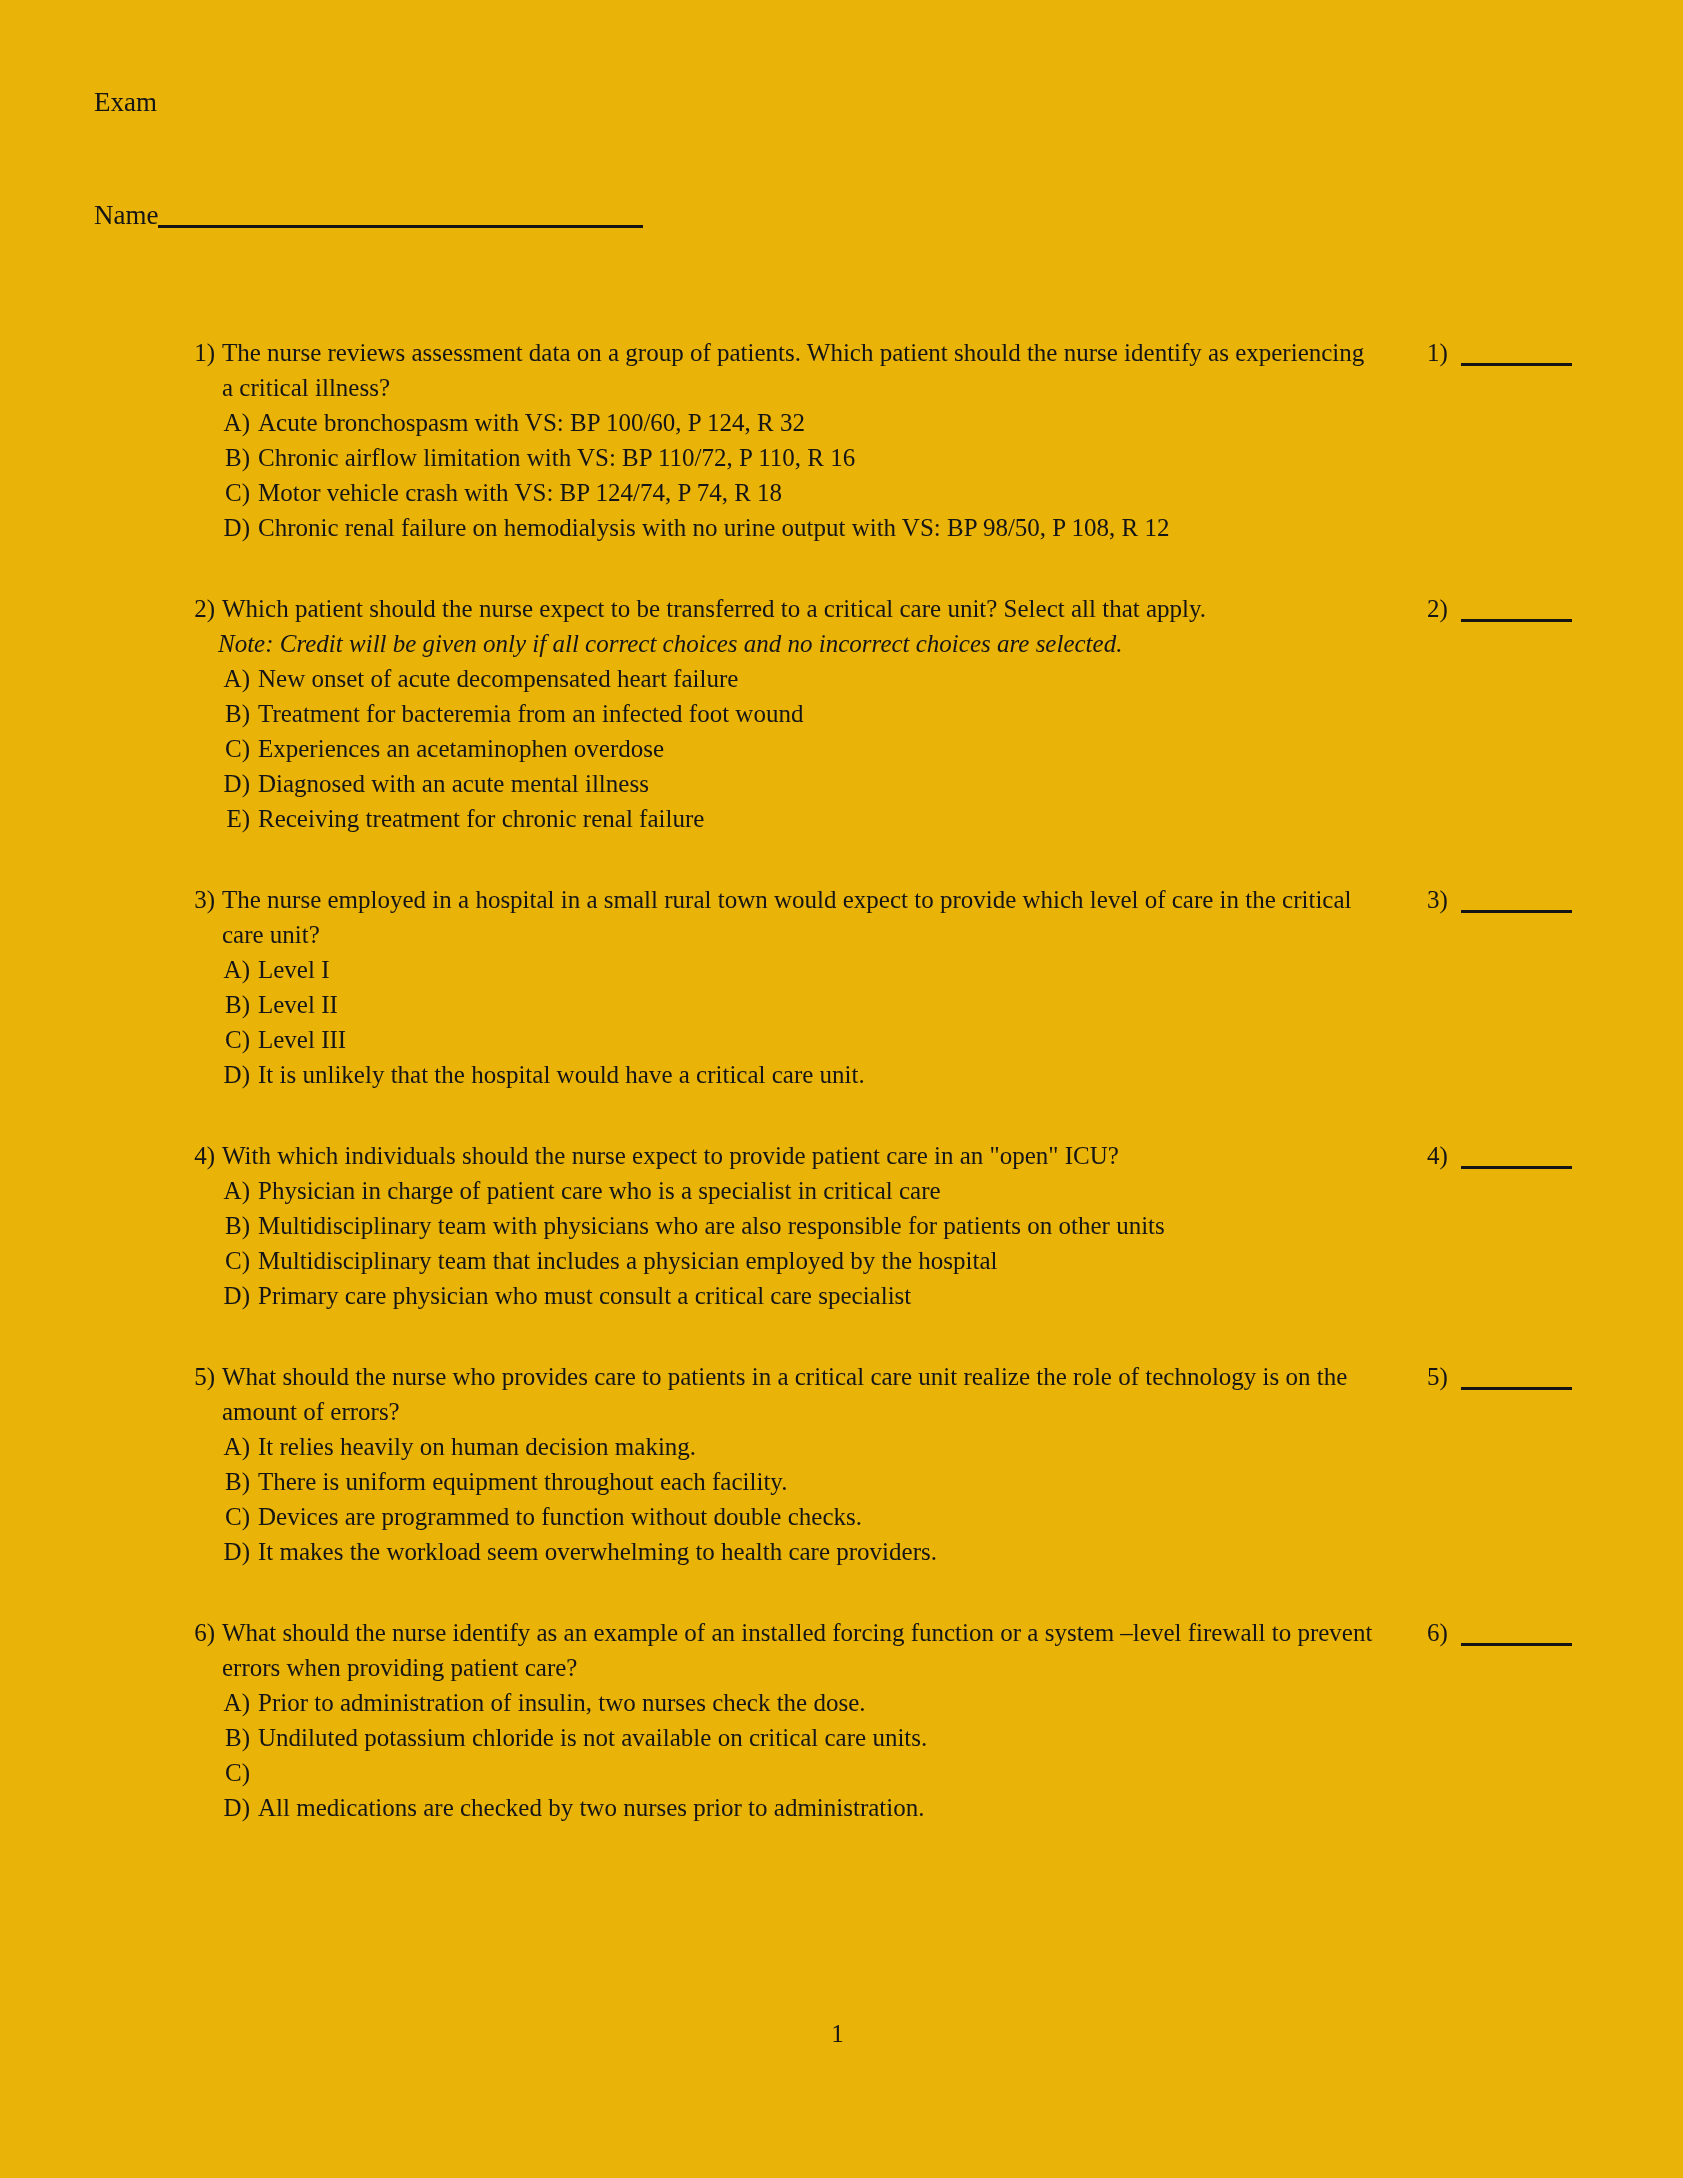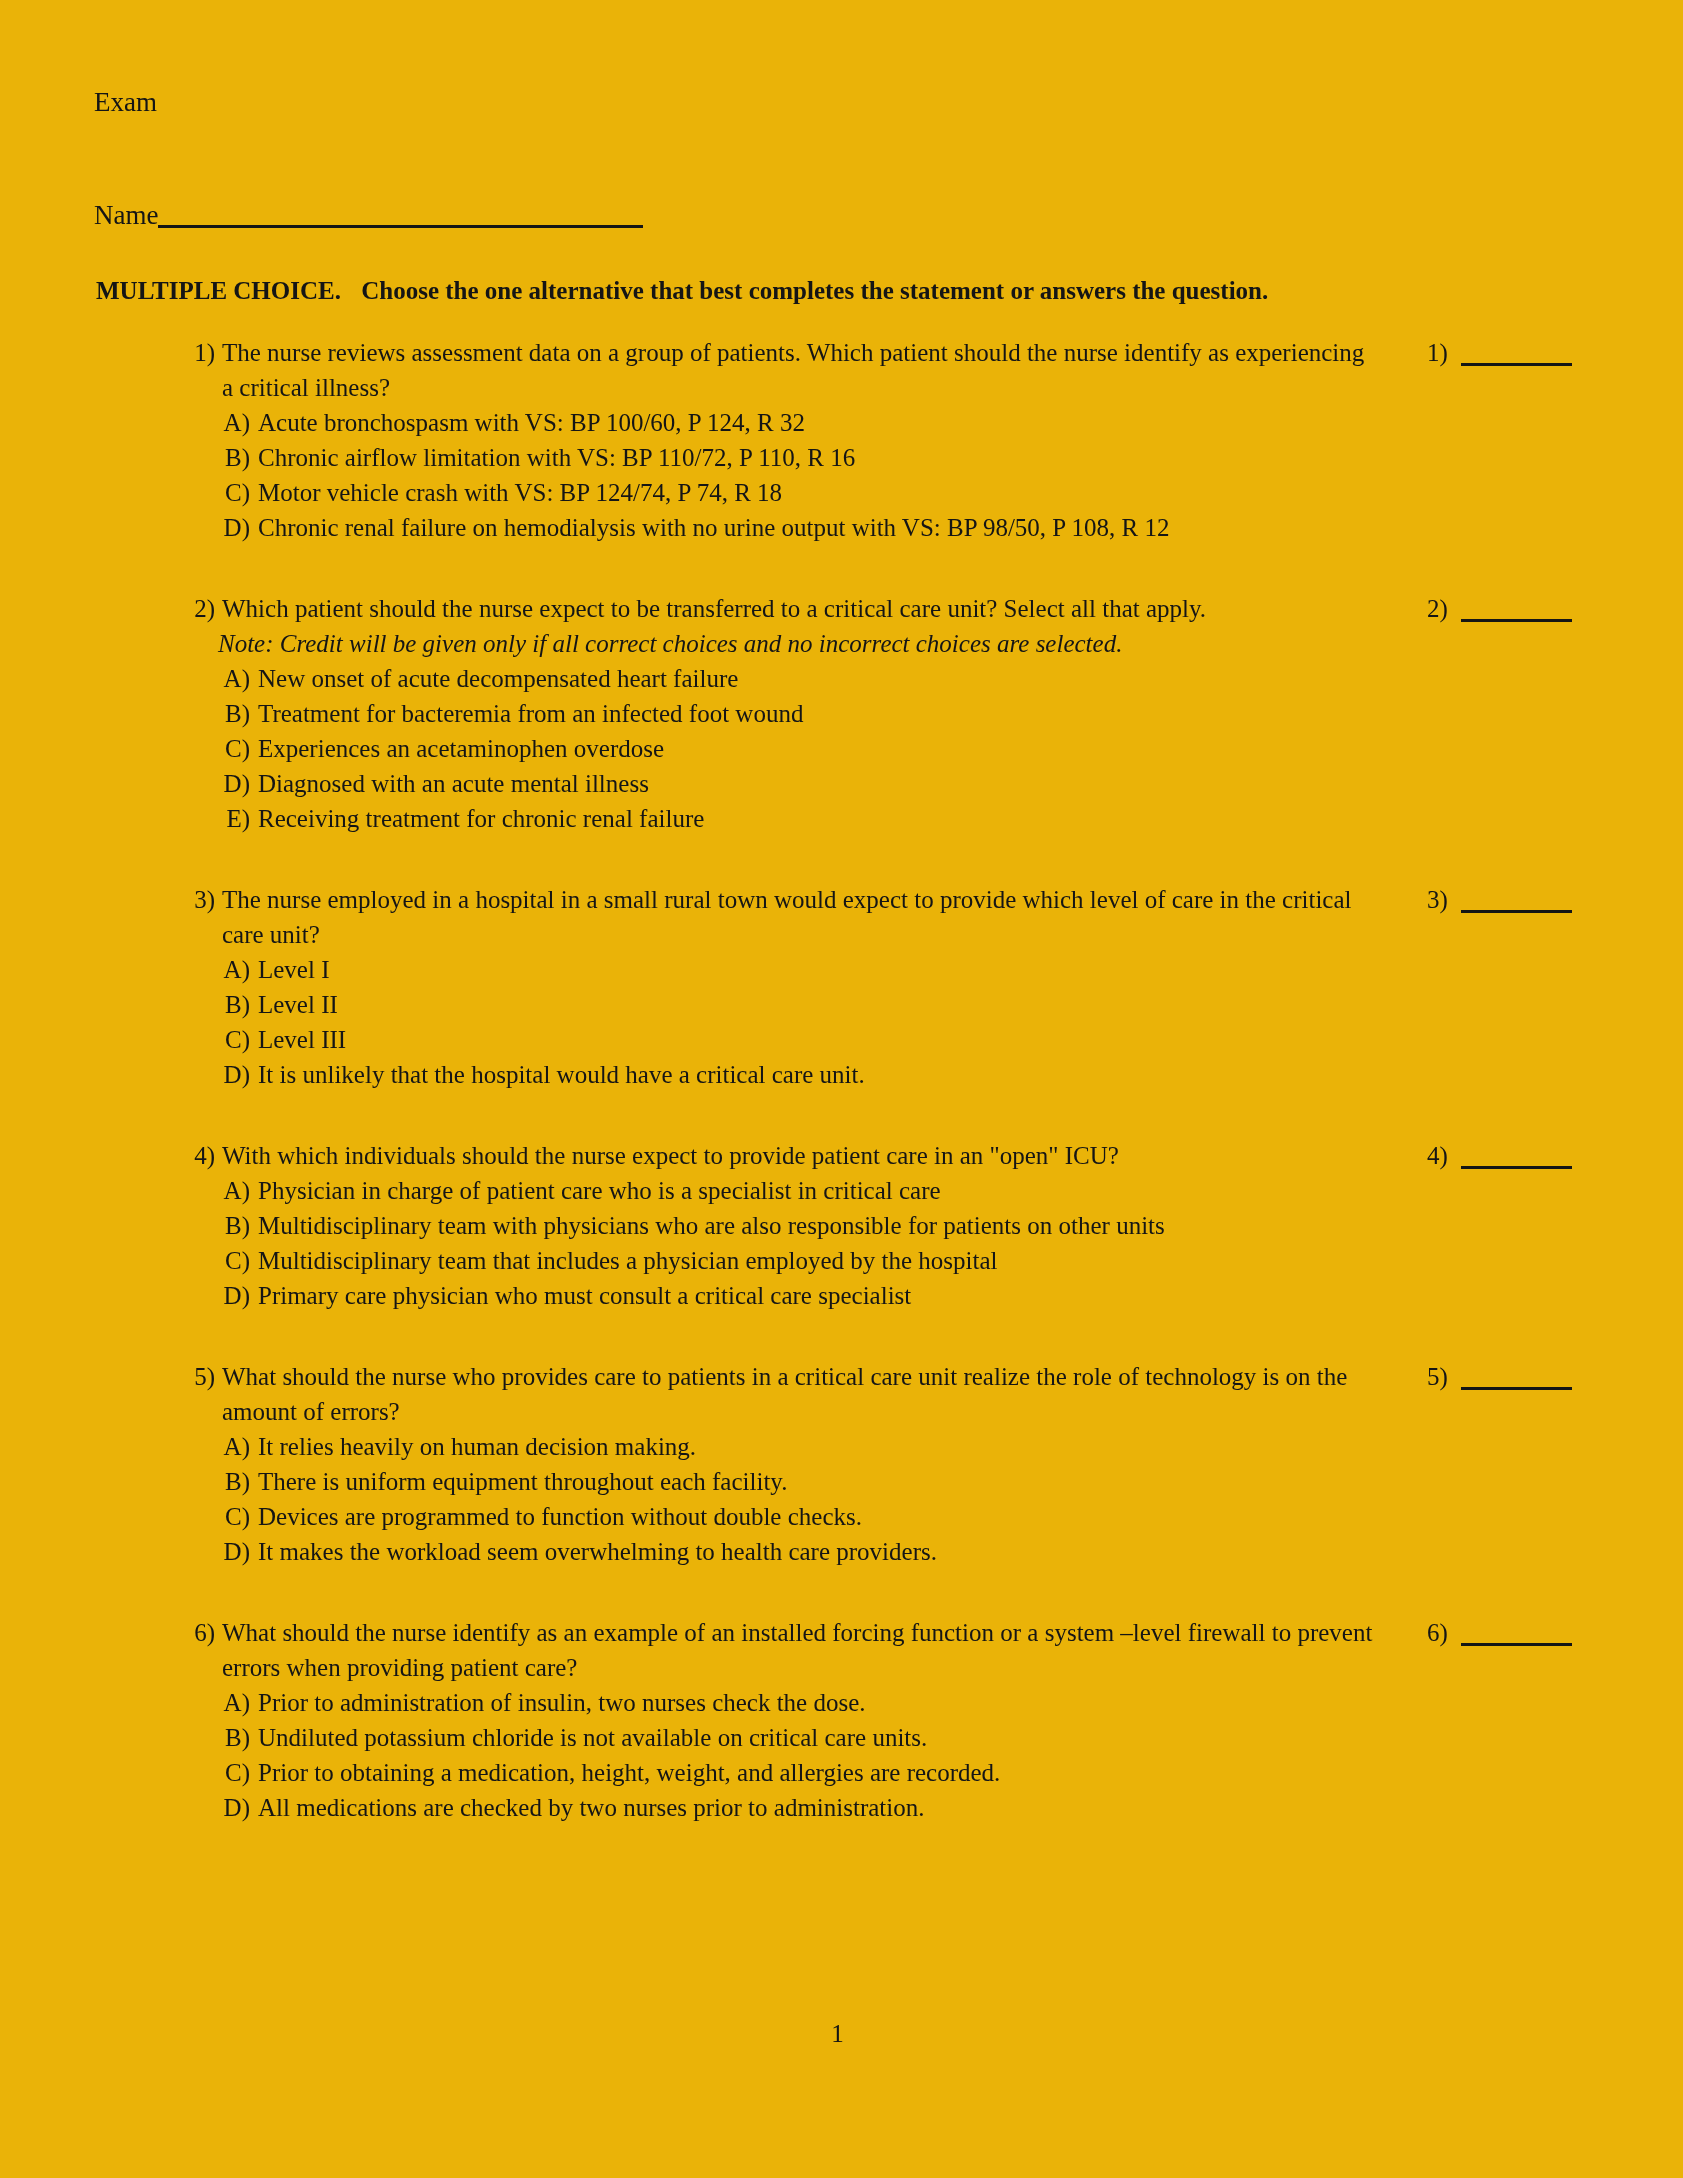--- a/index.html
+++ b/index.html
@@ -107,24 +107,20 @@
 <body>
 
 <div class="page">
 
   <div class="exam-label">Exam</div>
 
   <div class="name-row">
     <span>Name</span><span class="name-line"></span>
   </div>
 
-  <div class="mc-heading">
-    <span>MULTIPLE CHOICE.</span>
-    <span class="instruction">Choose the one alternative that best completes the statement or answers the question.</span>
-  </div>
 
   <div class="questions">
   <div class="question">
     <div class="q-row">
       <div class="q-num">1)</div>
       <div class="q-text">The nurse reviews assessment data on a group of patients. Which patient should the nurse identify as experiencing a critical illness?</div>
     </div>
 
     <div>
   <div class="opt">
@@ -297,21 +293,20 @@
     <div class="opt-text">Prior to administration of insulin, two nurses check the dose.</div>
   </div>
 
   <div class="opt">
     <div class="opt-letter">B)</div>
     <div class="opt-text">Undiluted potassium chloride is not available on critical care units.</div>
   </div>
 
   <div class="opt">
     <div class="opt-letter">C)</div>
-    <div class="opt-text">Prior to obtaining a medication, height, weight, and allergies are recorded.</div>
   </div>
 
   <div class="opt">
     <div class="opt-letter">D)</div>
     <div class="opt-text">All medications are checked by two nurses prior to administration.</div>
   </div>
 </div>
     <div class="ans">
       <span>6)</span><span class="ans-line"></span>
     </div>

